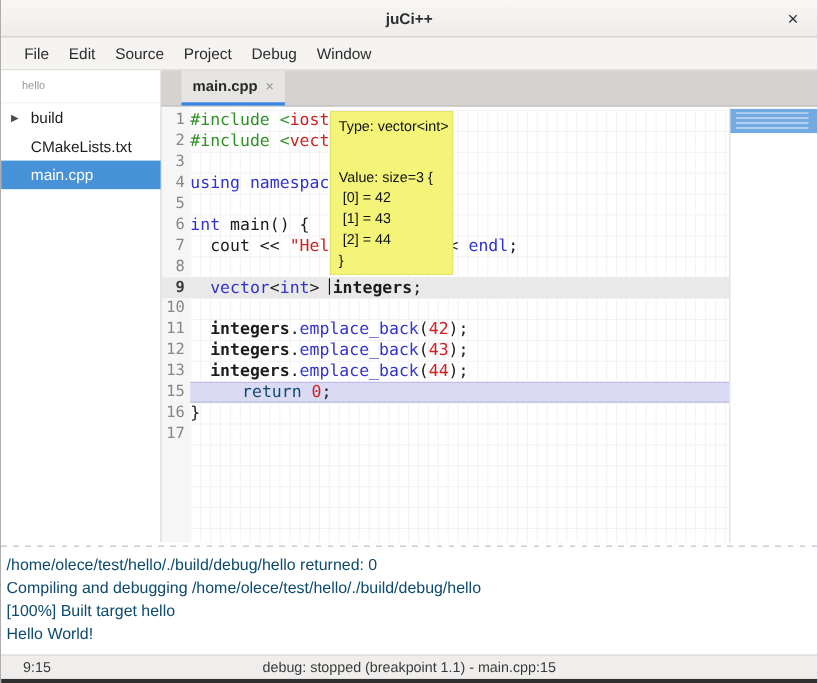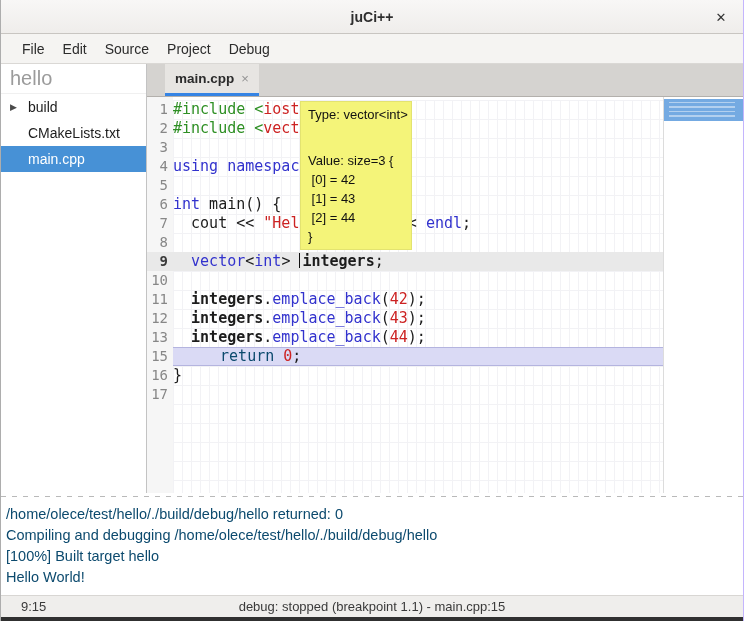--- a/index.html
+++ b/index.html
@@ -21,22 +21,22 @@
   .menubar { height:30px; flex:none; background:#f5f4f2; border-bottom:1px solid #dad8d5;
              display:flex; align-items:stretch; padding-left:12px; }
   .menu-item { display:flex; align-items:center; padding:0 9px; font-size:14px; color:#2c2c2c; }
 
   
   .main { flex:none; height:429px; display:flex; }
 
   
   .sidebar { width:146px; flex:none; background:#ffffff; border-right:1px solid #c3c3c3;
              display:flex; flex-direction:column; }
-  .filter-row { height:30px; flex:none; display:flex; align-items:center; padding:0 9px;
-                color:#9b9b9b; font-size:20px; border-bottom:1px solid #f0f0f0; }
+  .filter-row { height:30px; flex:none; display:flex; align-items:center; padding:0 19px;
+                color:#9b9b9b; font-size:10px; border-bottom:1px solid #f0f0f0; }
   .tree-row { height:26px; display:flex; align-items:center; font-size:14px; color:#1d1d1d; }
   .tree-row .expander { width:18px; flex:none; padding-left:9px; font-size:9px; color:#4a4a4a; }
   .tree-row .no-exp { width:18px; flex:none; padding-left:9px; }
   .tree-row .tree-label { padding-left:9px; }
   .tree-row.selected { background:var(--selection-blue,#4791d6); color:#ffffff; }
 
   
   .editor-col { flex:1; display:flex; flex-direction:column; min-width:0; }
   .tabbar { height:33px; flex:none; background:#d5d3d0; border-bottom:1px solid #b3b0ac; display:flex; }
   .tab { margin-left:18px; padding:0 10px; background:#e7e5e2;
@@ -104,20 +104,21 @@
     <span class="title">juCi++</span>
     <span class="close-btn">✕</span>
   </div>
 
   <div class="menubar" id="menubar">
       <span class="menu-item">File</span>
       <span class="menu-item">Edit</span>
       <span class="menu-item">Source</span>
       <span class="menu-item">Project</span>
       <span class="menu-item">Debug</span>
+      <span class="menu-item">Window</span>
     </div>
 
   <div class="main">
 
     <div class="sidebar">
       <div class="filter-row">hello</div>
       <div id="tree">
           <div class="tree-row">
             <span class="expander">▶</span>
             <span class="tree-label">build</span>

